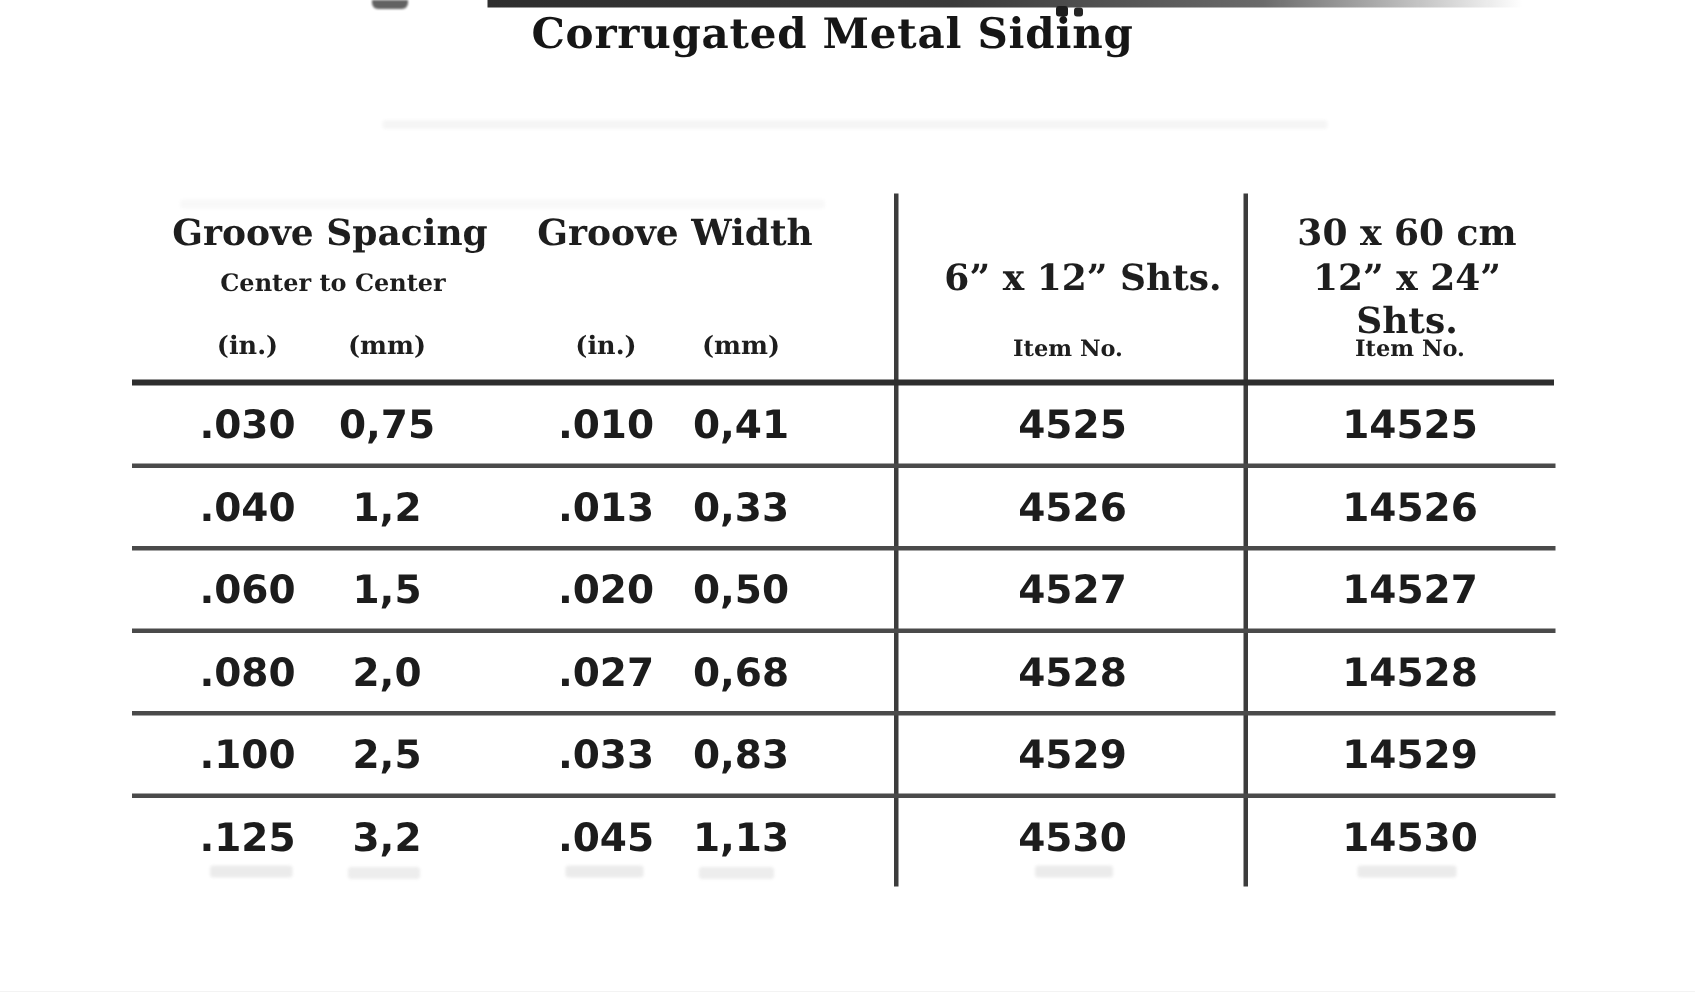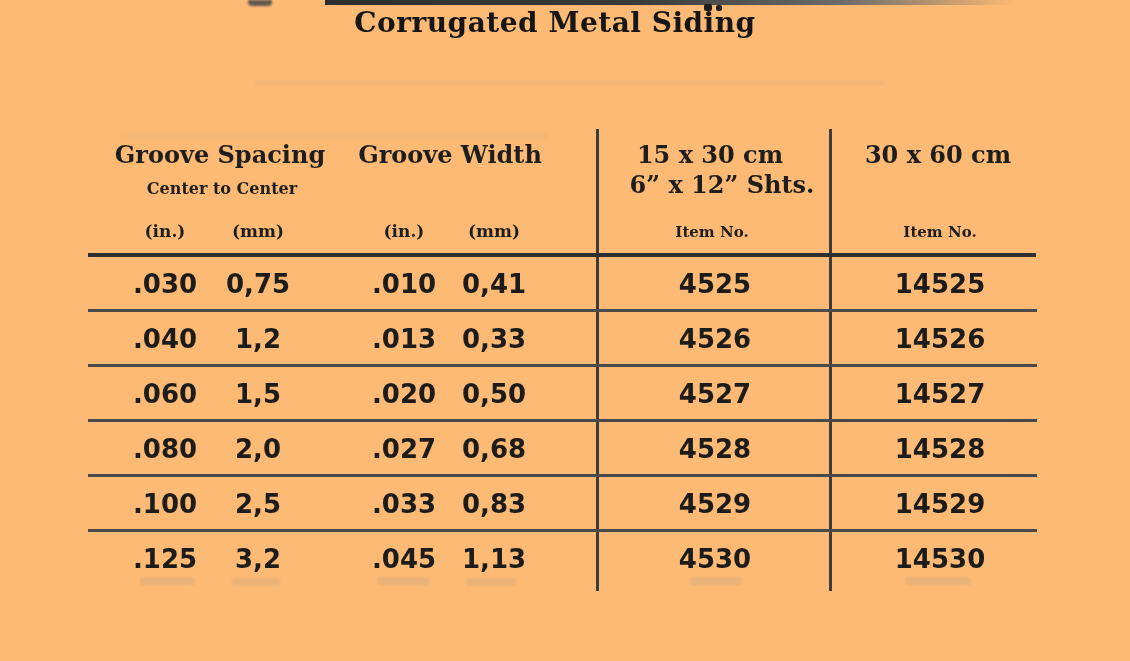--- a/index.html
+++ b/index.html
@@ -1,19 +1,19 @@
 <!DOCTYPE html>
 <html><head>
 <meta charset="utf-8">
 <style>
   html,body{margin:0;padding:0;background:#e9e9e9;}
   .page{
     position:relative;
     width:1130px;height:661px;
-    background:#fdba74;
+    background:#ffffff;
     overflow:hidden;
     font-family:"DejaVu Serif", serif;
     color:#1f1f1f;
   }
   
   .top-smear{
     position:absolute;left:325px;top:0;width:690px;height:5px;
     background:linear-gradient(to right,#2e2e2e 0%,#3a3a3a 45%,#6b6b6b 75%,rgba(110,110,110,0) 100%);
     filter:blur(.4px);
   }
@@ -84,25 +84,25 @@
 
   <div class="hdr hdr-big" style="left:330px;top:140px;width:240px;">Groove Width</div>
   <div class="hdr hdr-big" style="left:95px;top:140px;width:250px;">Groove Spacing</div>
   <div class="hdr hdr-mid" style="left:122px;top:179px;width:200px;">Center to Center</div>
 
   <div class="hdr hdr-unit" style="left:115px;top:221px;width:100px;">(in.)</div>
   <div class="hdr hdr-unit" style="left:208px;top:221px;width:100px;">(mm)</div>
   <div class="hdr hdr-unit" style="left:354px;top:221px;width:100px;">(in.)</div>
   <div class="hdr hdr-unit" style="left:444px;top:221px;width:100px;">(mm)</div>
 
-  <div class="hdr hdr-big" style="left:610px;top:140px;width:200px;">15 x 30 cm</div>
   <div class="hdr hdr-big" style="left:610px;top:170px;width:200px;margin-left:12px;">6” x 12” Shts.</div>
   <div class="hdr hdr-item" style="left:612px;top:223px;width:200px;">Item No.</div>
 
   <div class="hdr hdr-big" style="left:838px;top:140px;width:200px;">30 x 60 cm</div>
+  <div class="hdr hdr-big" style="left:838px;top:170px;width:200px;">12” x 24” Shts.</div>
   <div class="hdr hdr-item" style="left:840px;top:223px;width:200px;">Item No.</div>
 
   <div class="vline vline1"></div>
   <div class="vline vline2"></div>
   <div class="thickline"></div>
   <div class="hline hl1"></div>
   <div class="hline hl2"></div>
   <div class="hline hl3"></div>
   <div class="hline hl4"></div>
   <div class="hline hl5"></div>

